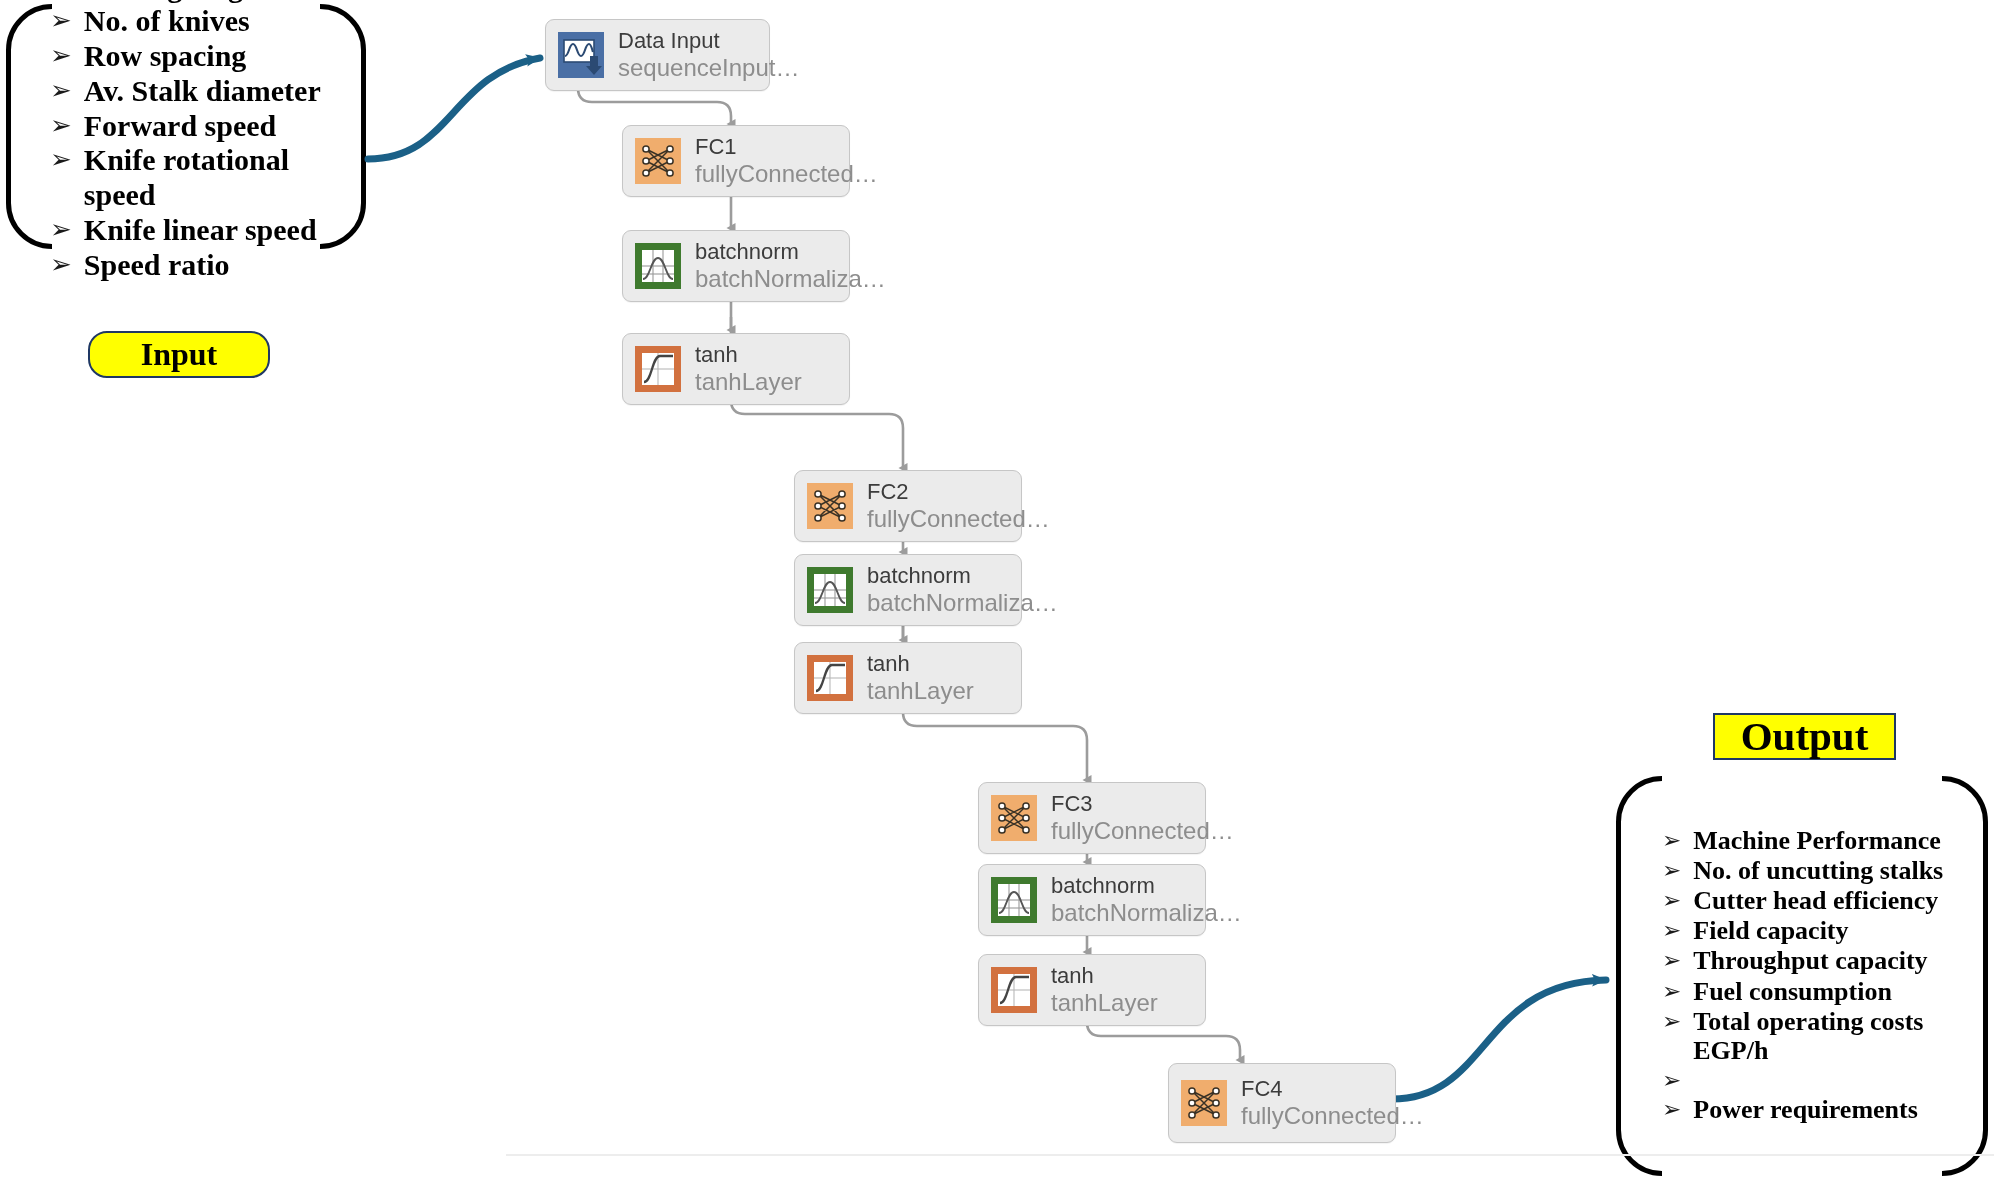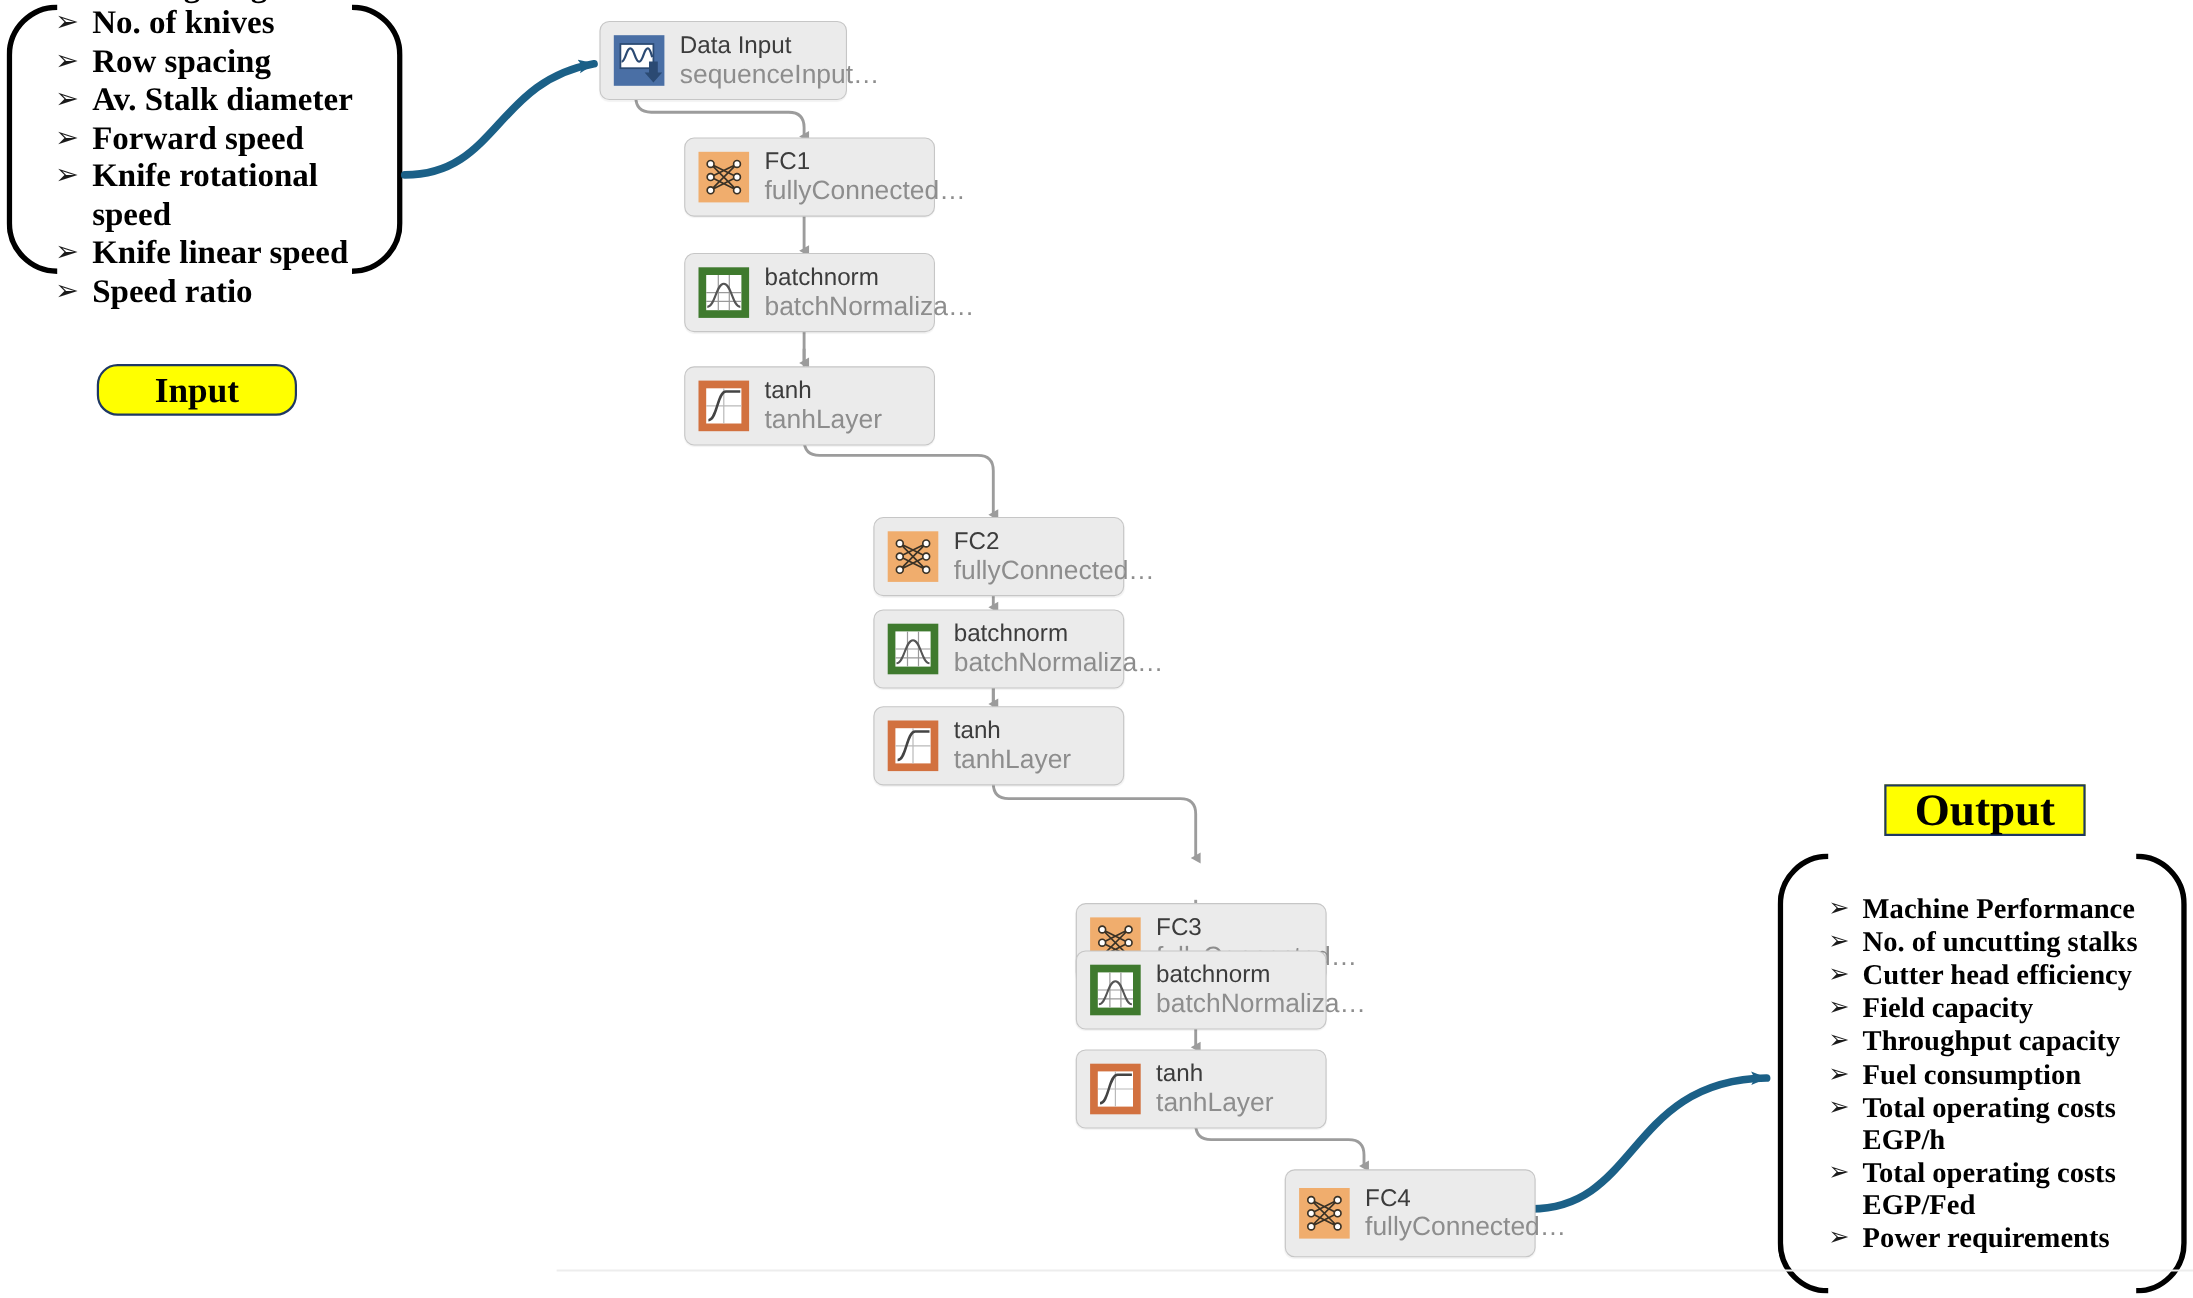--- a/index.html
+++ b/index.html
@@ -126,21 +126,20 @@
       <li>
         <span class="arrowglyph">➢</span>
         <span class="litext">Fuel consumption</span>
       </li>
       <li>
         <span class="arrowglyph">➢</span>
         <span class="litext">Total operating costs EGP/h</span>
       </li>
       <li>
         <span class="arrowglyph">➢</span>
-        <span class="litext">Total operating costs EGP/Fed</span>
       </li>
       <li>
         <span class="arrowglyph">➢</span>
         <span class="litext">Power requirements</span>
       </li>
     </ul>
 </div>
 
 <svg id="wires" viewBox="0 0 1994 1180">
   <defs>
@@ -306,21 +305,21 @@
       </g>
       <path d="M11,38 C19,38 19,12 27,12 C33,12 36,12 40,12" fill="none" stroke="#444" stroke-width="2.3"></path>
     </svg>
   </span>
   <span class="txt">
     <span class="t1">tanh</span>
     <span class="t2">tanhLayer</span>
   </span>
 </div>
 
-<div class="node" id="n-fc3" style="left:978px;top:782px;width:228px;height:72px;margin-top:39px;">
+<div class="node" id="n-fc3" style="left:978px;top:782px;width:228px;height:72px;">
   <span class="ico">
     <svg viewBox="0 0 50 50">
       <rect x="2" y="2" width="46" height="46" fill="#f0ad6d"></rect>
       <g stroke="#3a3226" stroke-width="1.5" fill="none">
         <path d="M13,13 L37,25 M13,13 L37,37 M13,25 L37,13 M13,25 L37,37 M13,37 L37,13 M13,37 L37,25"></path>
       </g>
       <g fill="#ffffff" stroke="#3a3226" stroke-width="1.5">
         <circle cx="13" cy="13" r="3.1"></circle>
           <circle cx="13" cy="25" r="3.1"></circle>
           <circle cx="13" cy="37" r="3.1"></circle>

